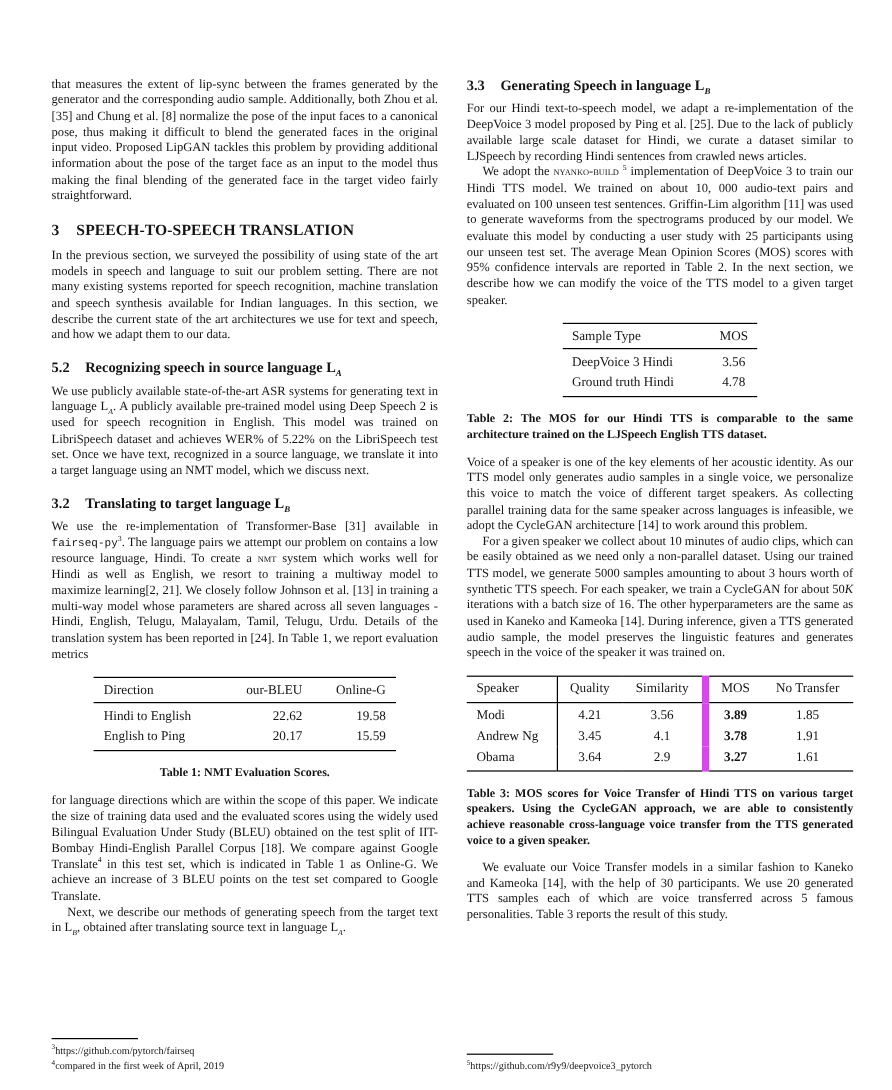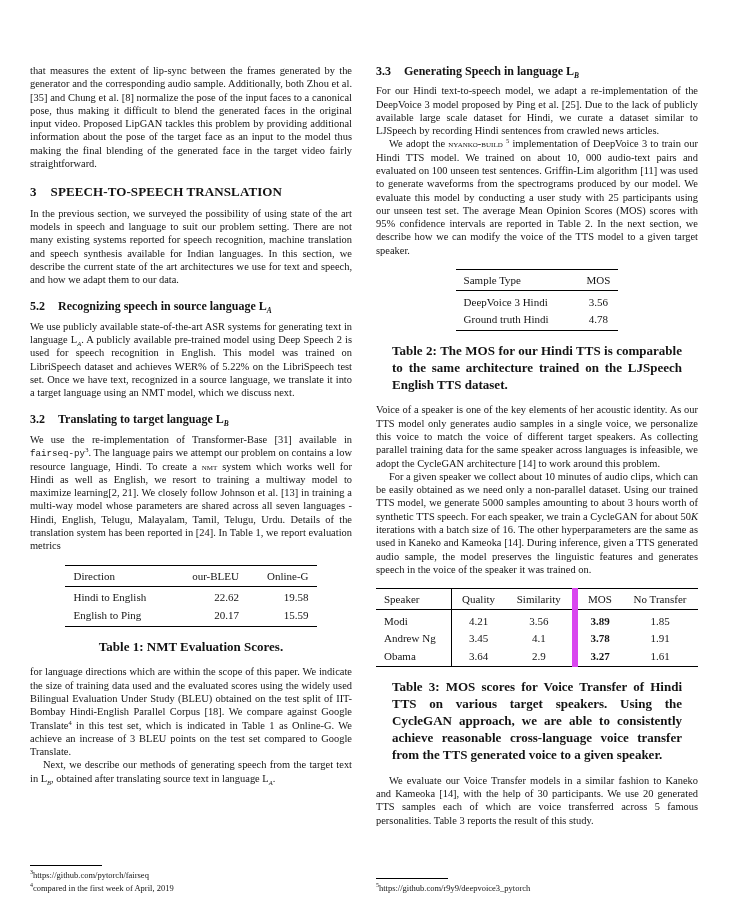--- a/index.html
+++ b/index.html
@@ -1,18 +1,18 @@
 <!DOCTYPE html>
 <html lang="en"><head>
 <meta charset="utf-8">
 <style>
   html,body{margin:0;padding:0;background:#ffffff;}
   body{width:743px;height:908px;font-family:"Liberation Serif","DejaVu Serif",serif;color:#141414;}
   .page{position:relative;width:743px;height:908px;background:#ffffff;overflow:hidden;}
-  .columns{position:absolute;top:64px;left:30px;display:flex;gap:24px;align-items:flex-end;}
+  .columns{position:absolute;top:64px;left:43px;display:flex;gap:24px;align-items:flex-end;}
   .col{position:relative;width:322px;height:830px;font-size:10.45px;line-height:1.272;text-align:justify;hyphens:auto;-webkit-hyphens:auto;}
   .para{margin:0;}
   .para.ind{text-indent:13px;}
   .sec-h{font-size:13px;font-weight:bold;margin:14px 0 6px;text-align:left;letter-spacing:0.1px;}
   .sec-h .num{margin-right:14px;}
   .sub-h{font-size:12px;font-weight:bold;margin:13px 0 5px;text-align:left;}
   .sub-h .num{margin-right:13px;}
   .col > :first-child{margin-top:0;}
   .sup{vertical-align:super;font-size:0.62em;line-height:0;}
   .sub{vertical-align:sub;font-size:0.62em;line-height:0;font-style:italic;}
@@ -26,21 +26,21 @@
   table.paper tbody tr:first-child td{padding-top:3.5px;}
   table.paper tbody tr:last-child td{padding-bottom:3.5px;}
   .t1 th:nth-child(n+2),.t1 td:nth-child(n+2){text-align:right;padding-left:20px;}
   .t1 th:first-child,.t1 td:first-child{padding-right:26px;}
   .t2 th:nth-child(2),.t2 td:nth-child(2){text-align:center;padding-left:30px;}
   .t3{width:100%;}
   .t3 th,.t3 td{padding:1.5px 5px;}
   .t3 th:nth-child(n+2),.t3 td:nth-child(n+2){text-align:center;}
   .t3 th:nth-child(1),.t3 td:nth-child(1){border-right:1px solid #000;}
   .t3 th:nth-child(3),.t3 td:nth-child(3){border-right:6px solid #d946ef;}
-  .tcap{font-weight:bold;font-size:13px;line-height:1.3;margin:2px 16px 10px;text-align:justify;}
+  .tcap{font-weight:bold;font-size:10px;line-height:1.3;margin:2px 0 10px;text-align:justify;}
   .tcap.center{text-align:center;}
   .footnotes{position:absolute;left:0;bottom:0;width:100%;font-size:8.5px;line-height:1.45;text-align:left;}
   .fn-rule{width:72px;border-top:1px solid #000;margin:0 0 3px 0;}
   .fn sup{font-size:0.7em;vertical-align:super;line-height:0;}
 </style>
 </head>
 <body>
 
 <div class="page">
   <div class="columns">

